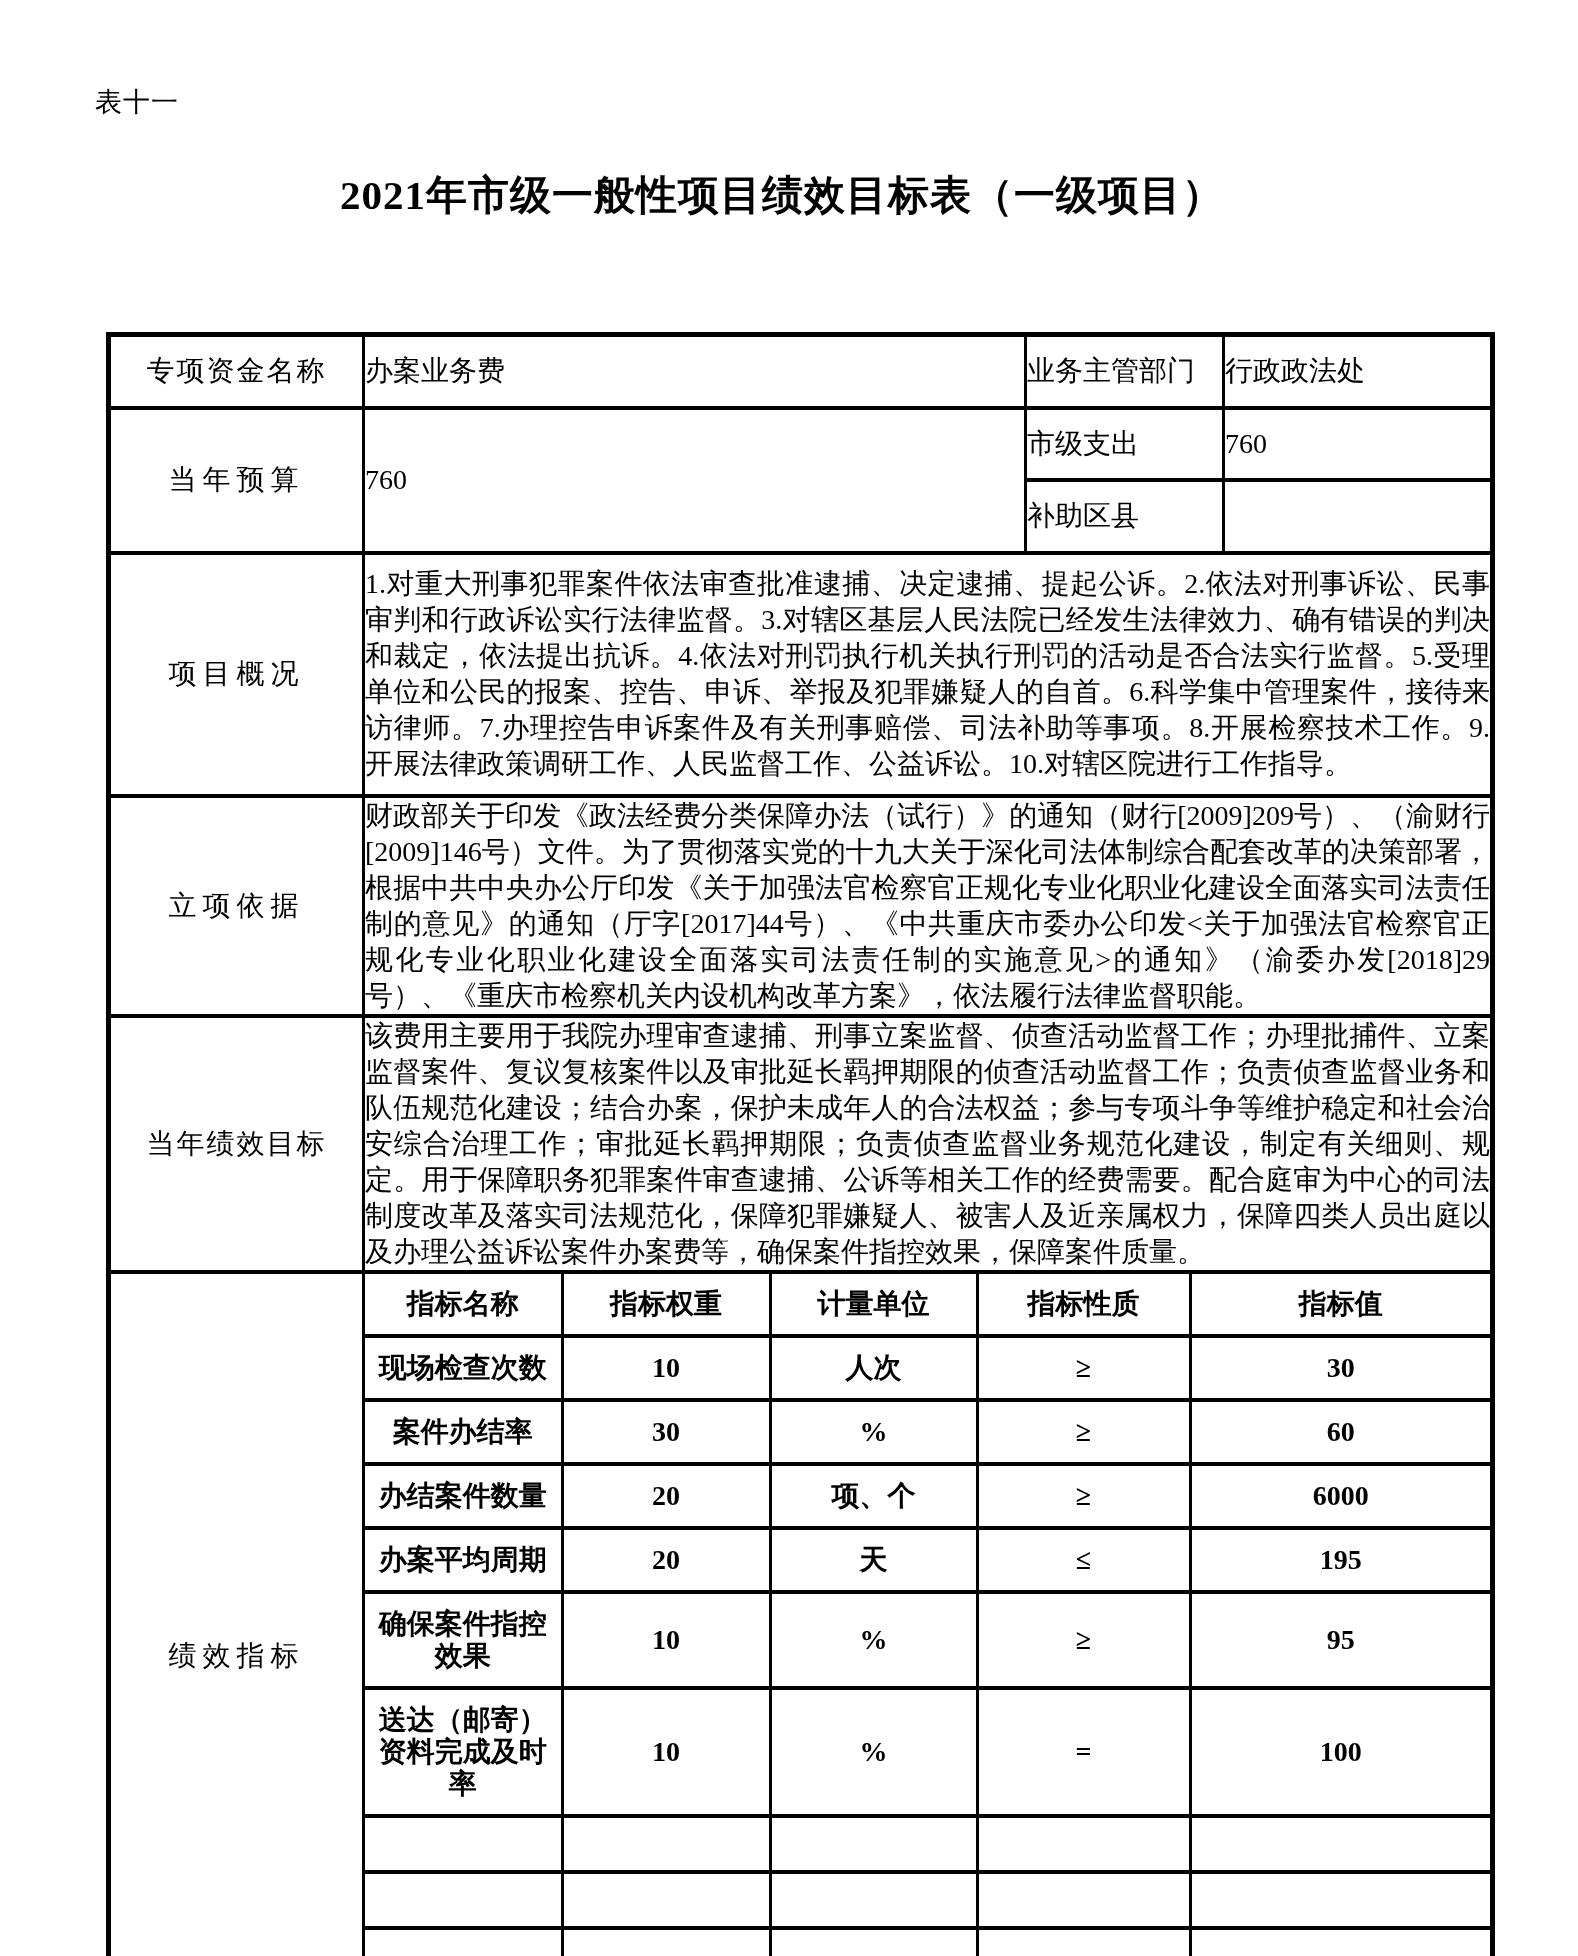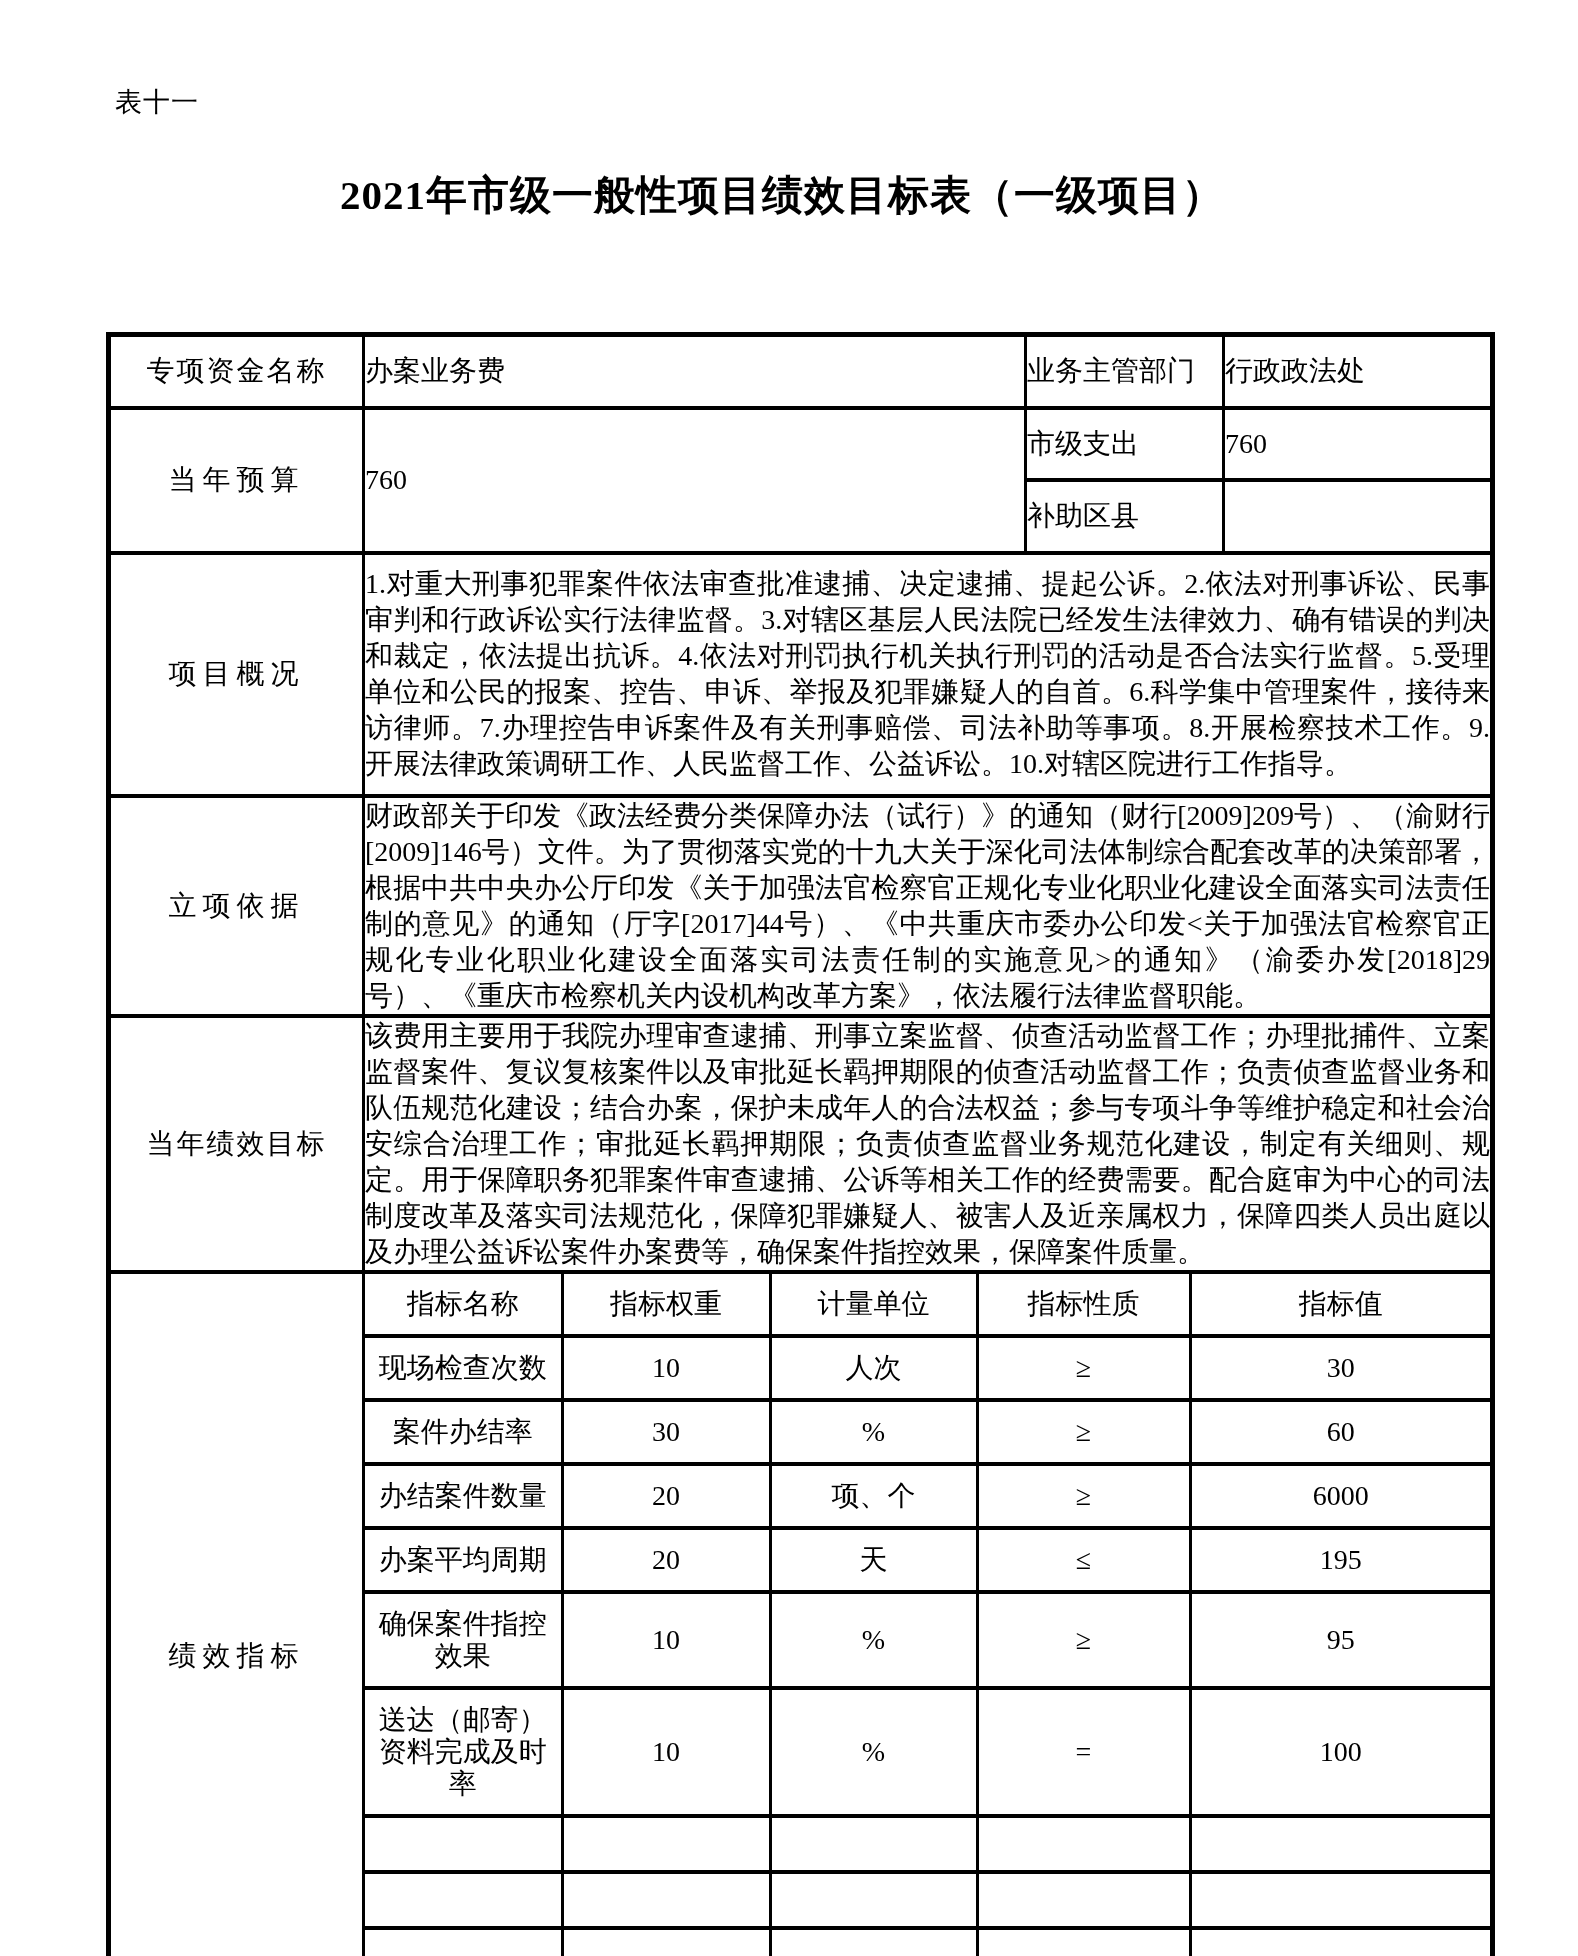--- a/index.html
+++ b/index.html
@@ -6,21 +6,21 @@
   .sheet{
     position:relative;
     width:1578px;height:1956px;
     margin:0 auto;
     background:#ffffff;
     font-family:"Liberation Serif","DejaVu Serif",serif;
     color:#000;
   }
   .tbl-label{
     position:absolute;left:95px;top:84px;
-    font-size:27px;letter-spacing:1px;margin-left:20px;
+    font-size:27px;letter-spacing:1px;
   }
   .title1{
     position:absolute;left:90px;top:116px;width:1384px;
     text-align:center;font-size:41px;font-weight:bold;letter-spacing:2px;
   }
   .title2{
     position:absolute;left:90px;top:168px;width:1384px;
     text-align:center;font-size:41px;font-weight:bold;letter-spacing:1px;
   }
   .unit-note{
@@ -60,20 +60,21 @@
     table-layout:fixed;
     font-size:28px;
   }
   table.sub td{
     border:solid #000;
     border-width:4px 3px;
     text-align:center;
     vertical-align:middle;
     padding:14px 6px;
     line-height:32px;
+    font-weight:bold;
   }
   table.sub tr:first-child td{border-top:none;}
   table.sub tr:last-child td{border-bottom:none;}
   table.sub td:first-child{border-left:none;}
   table.sub td:last-child{border-right:none;}
 </style>
 </head>
 <body>
 
 <div class="sheet">

